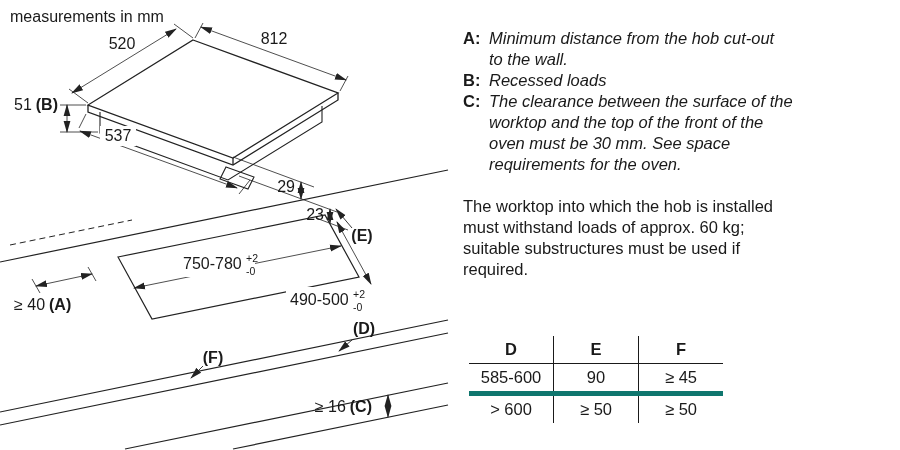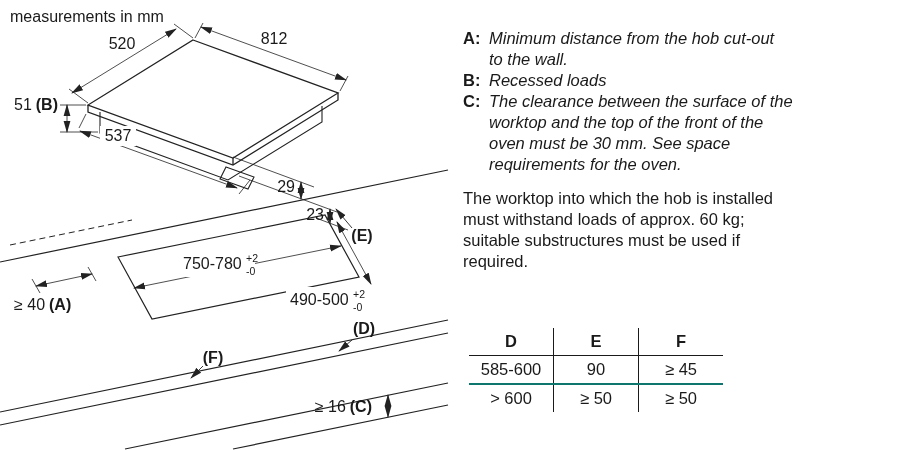--- a/index.html
+++ b/index.html
@@ -8,26 +8,26 @@
     font-family:"Liberation Sans",sans-serif;color:#1a1a1a;
   }
   #diagram{position:absolute;left:0;top:0;}
   svg text{fill:#1a1a1a;font-family:"Liberation Sans",sans-serif;font-size:16px;}
   svg .small{font-size:10.5px;}
   svg .b{font-weight:bold;}
   .rightcol{position:absolute;left:463px;top:28px;width:430px;font-size:16.5px;line-height:21px;}
   .note{display:flex;}
   .key{width:26px;flex:none;font-weight:bold;}
   .ntext{white-space:pre-line;font-style:italic;}
-  .para{white-space:pre-line;margin:13px 0 0 0;}
+  .para{white-space:pre-line;margin:21px 0 0 0;}
   table{border-collapse:collapse;margin:56px 0 0 6px;}
   th,td{width:84px;height:27px;text-align:center;padding:0;font-size:16.5px;}
   th{font-weight:bold;border-bottom:1px solid #1a1a1a;}
   th.sep,td.sep{border-right:1px solid #1a1a1a;}
-  tbody tr.first td{border-bottom:2px solid #0f766e;}
+  tbody tr.first td{border-bottom:5px solid #0f766e;}
 </style>
 </head>
 <body>
 
 <svg id="diagram" width="460" height="450" viewBox="0 0 460 450">
   <defs>
     <marker id="ah" viewBox="0 0 12 8" refX="11" refY="4" markerWidth="12" markerHeight="8" orient="auto-start-reverse" markerUnits="userSpaceOnUse">
       <path d="M0,0.6 L12,4 L0,7.4 Z" fill="#222"></path>
     </marker>
   </defs>

